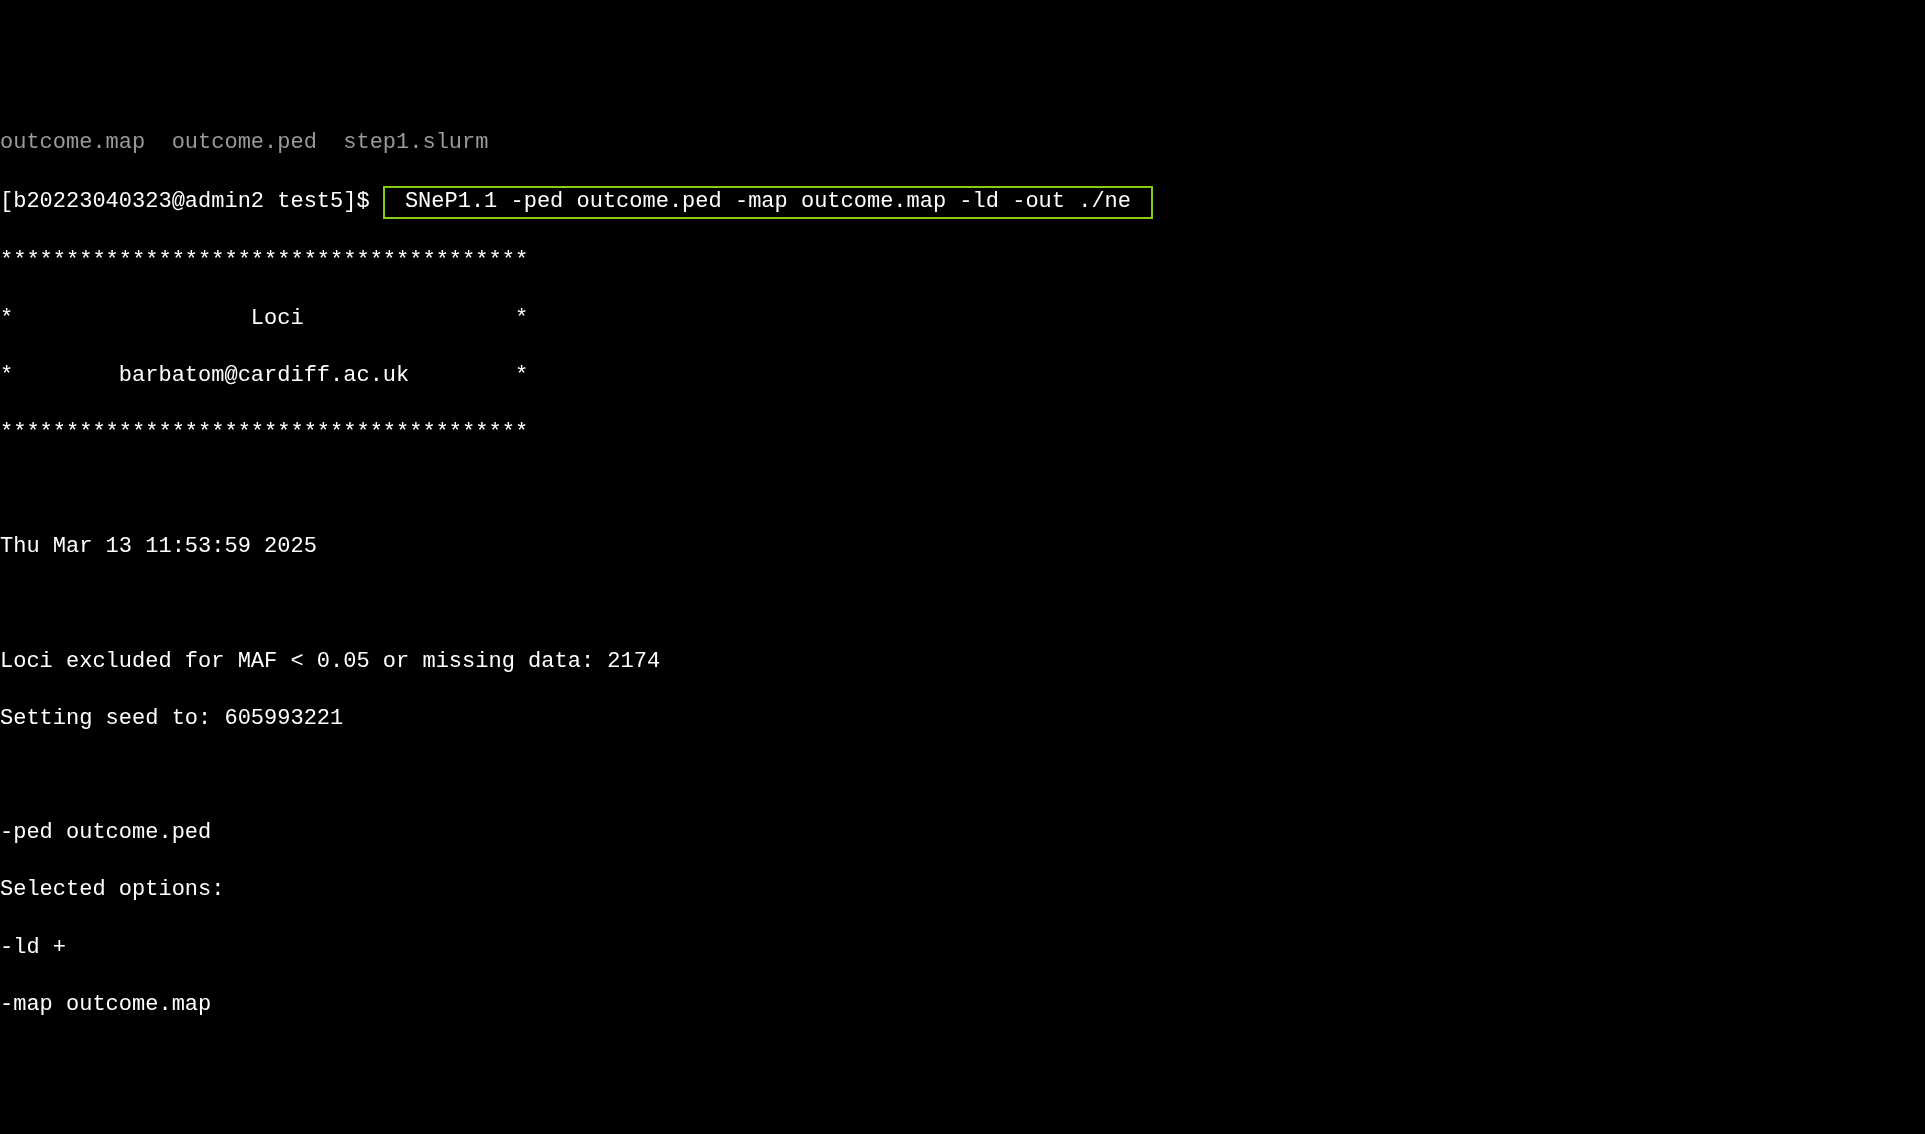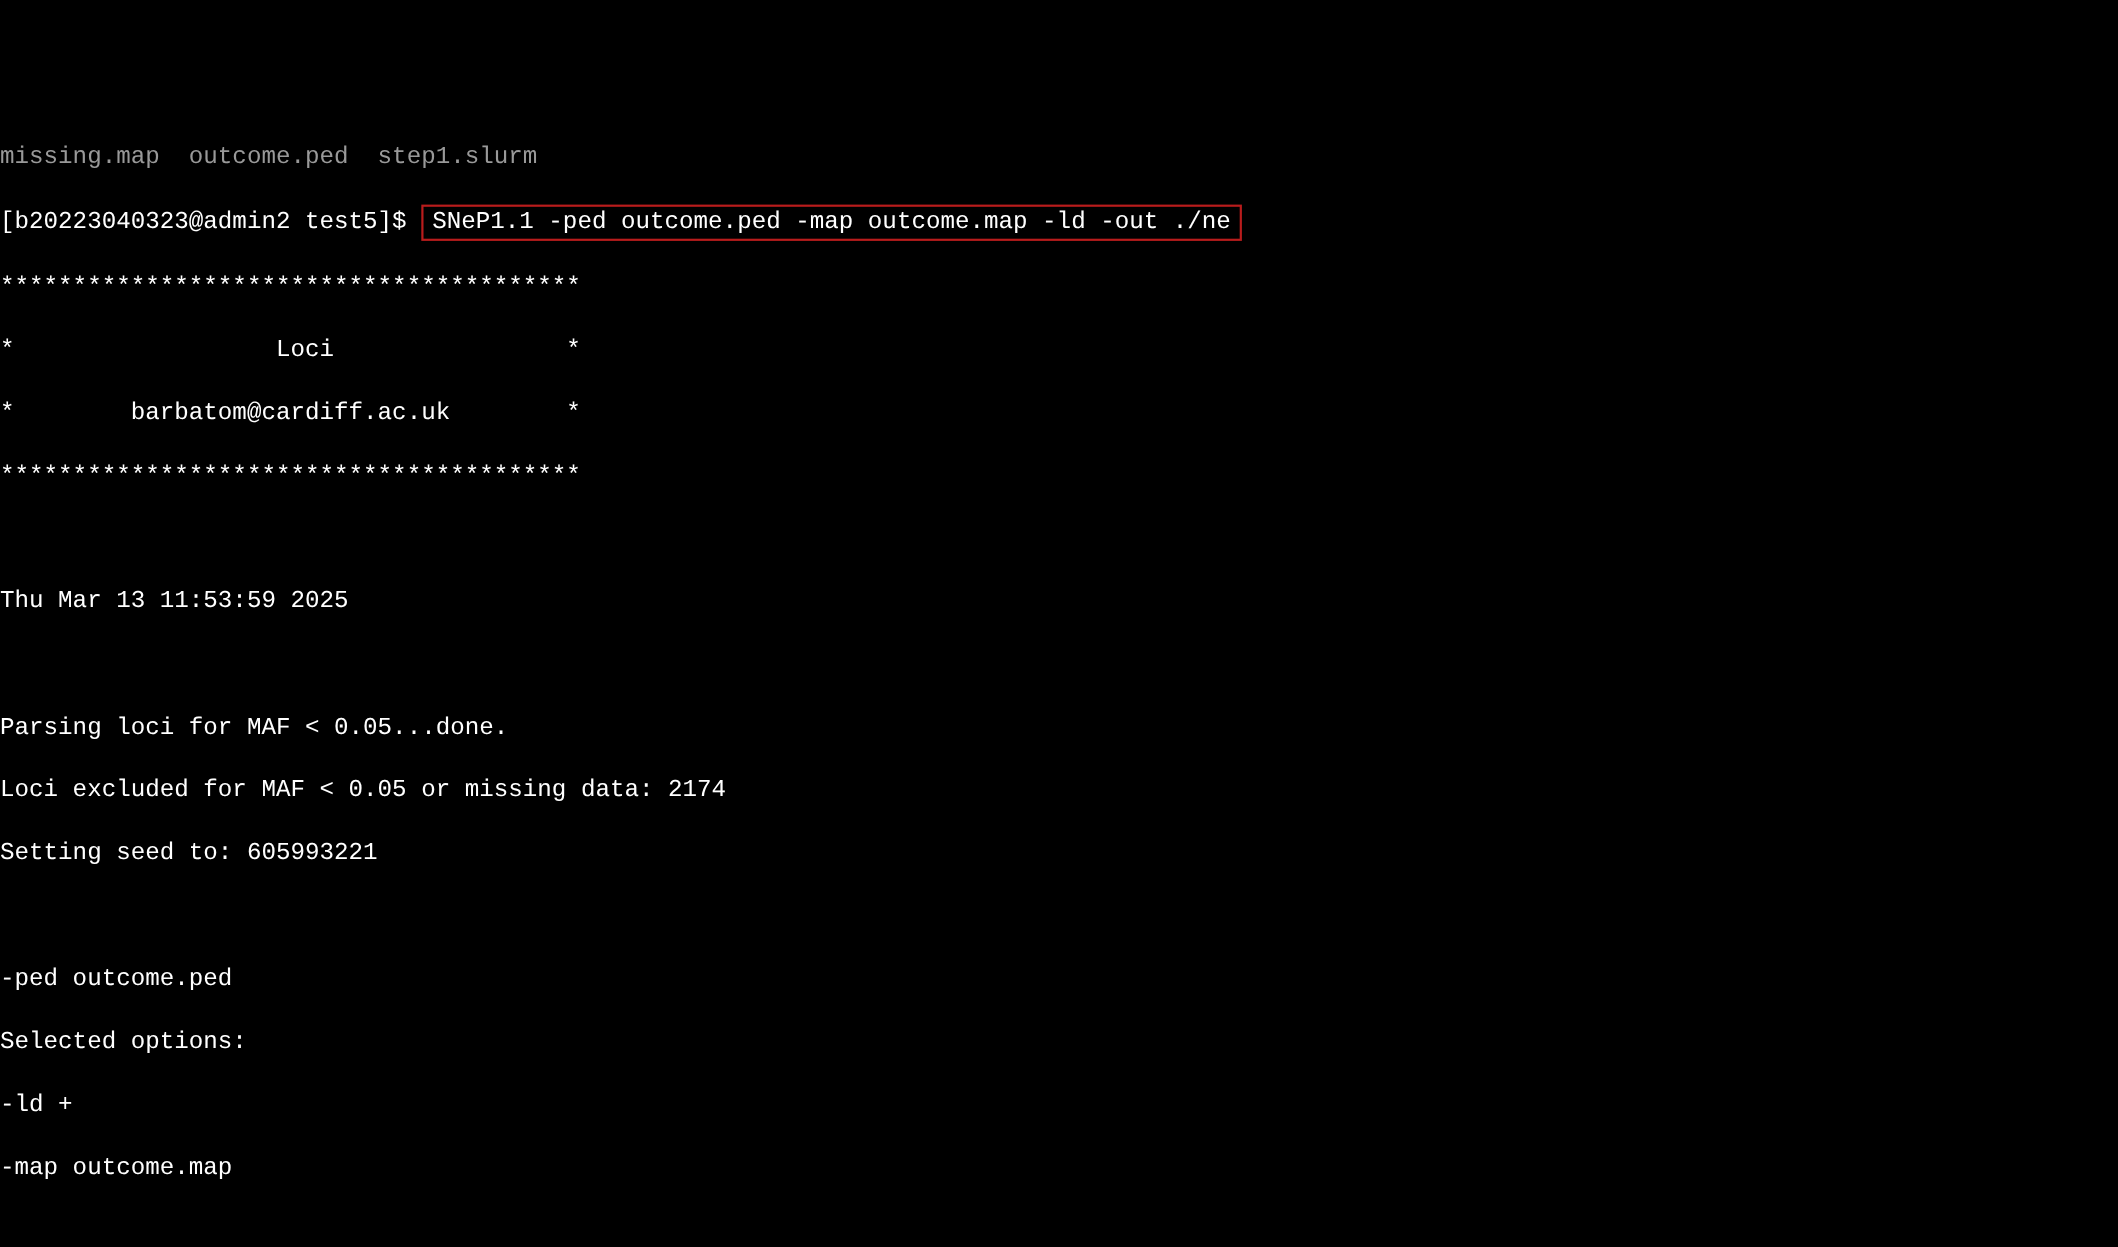--- a/index.html
+++ b/index.html
@@ -14,45 +14,44 @@
       font-size: 22px;
       line-height: 1.3;
       padding: 0;
       white-space: pre;
       overflow-x: hidden;
     }
     .terminal {
       padding: 0;
     }
     .highlight-box {
-      border: 2px solid #b91c1c;
-      padding: 0 8px;
+      border: 2px solid #84cc16;
+      padding: 0 20px;
       display: inline-block;
     }
     .partial-top {
       color: #999999;
       margin-top: -14px;
     }
   </style>
 </head>
 <body>
 
 
 
 <div class="terminal">
-<div class="partial-top">missing.map  outcome.ped  step1.slurm</div>
+<div class="partial-top">outcome.map  outcome.ped  step1.slurm</div>
 <div><span>[b20223040323@admin2 test5]$ </span><span class="highlight-box"><span>SNeP1.1 -ped outcome.ped -map outcome.map -ld -out ./ne</span></span></div>
 <div>****************************************</div>
 <div>*                  Loci                *</div>
 <div>*        barbatom@cardiff.ac.uk        *</div>
 <div>****************************************</div>
 <div> </div>
 <div>Thu Mar 13 11:53:59 2025</div>
 <div> </div>
-<div>Parsing loci for MAF &lt; 0.05...done.</div>
 <div>Loci excluded for MAF &lt; 0.05 or missing data: 2174</div>
 <div>Setting seed to: 605993221</div>
 <div> </div>
 <div>-ped outcome.ped</div>
 <div>Selected options:</div>
 <div>-ld +</div>
 <div>-map outcome.map</div>
 
 
 

